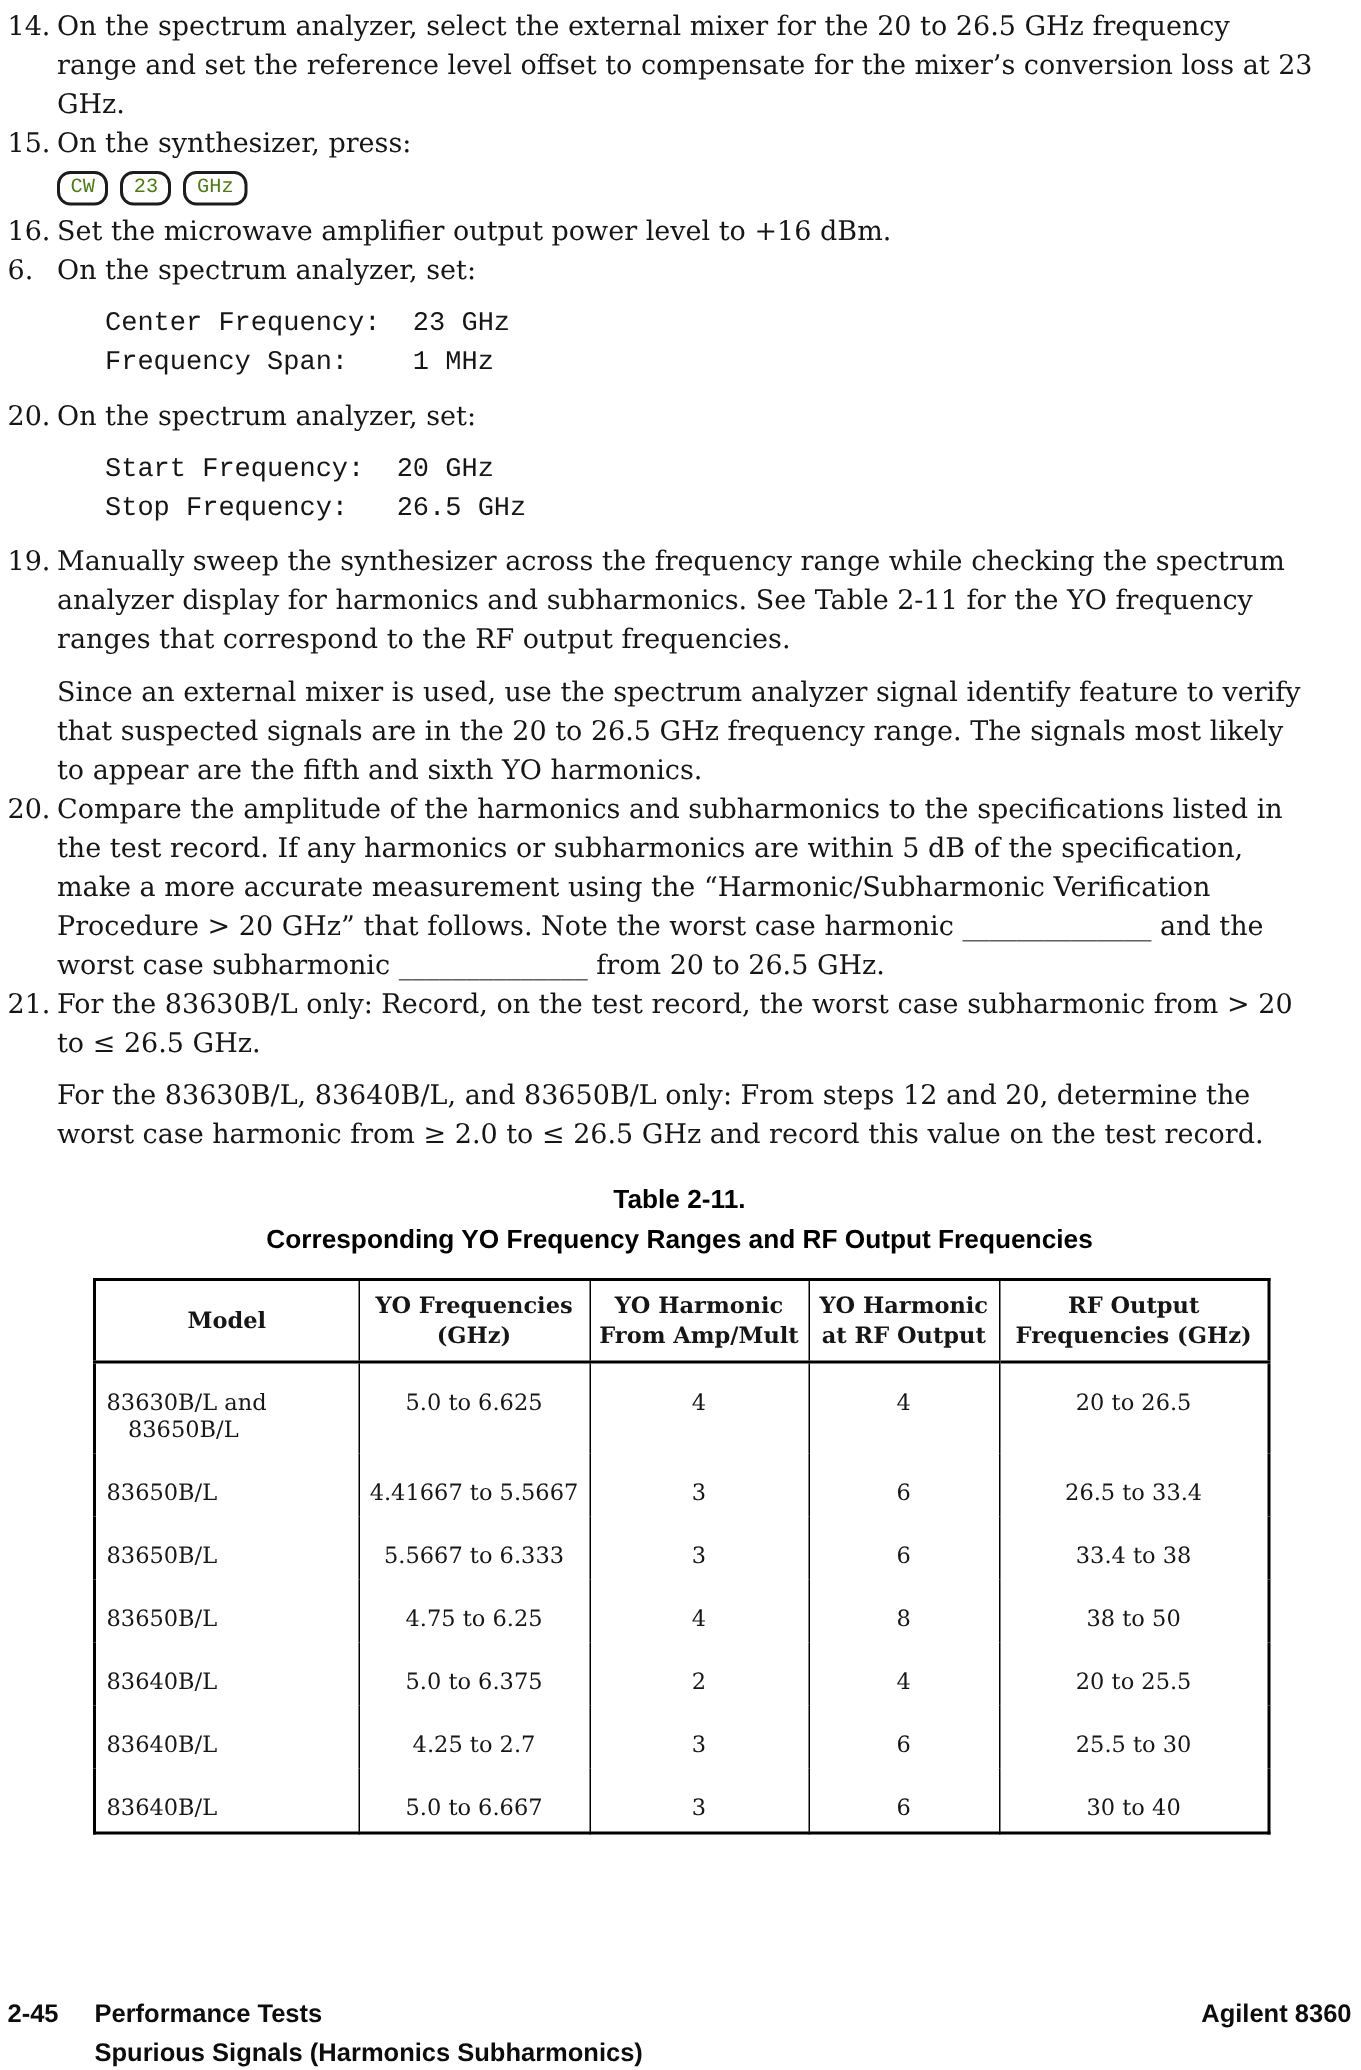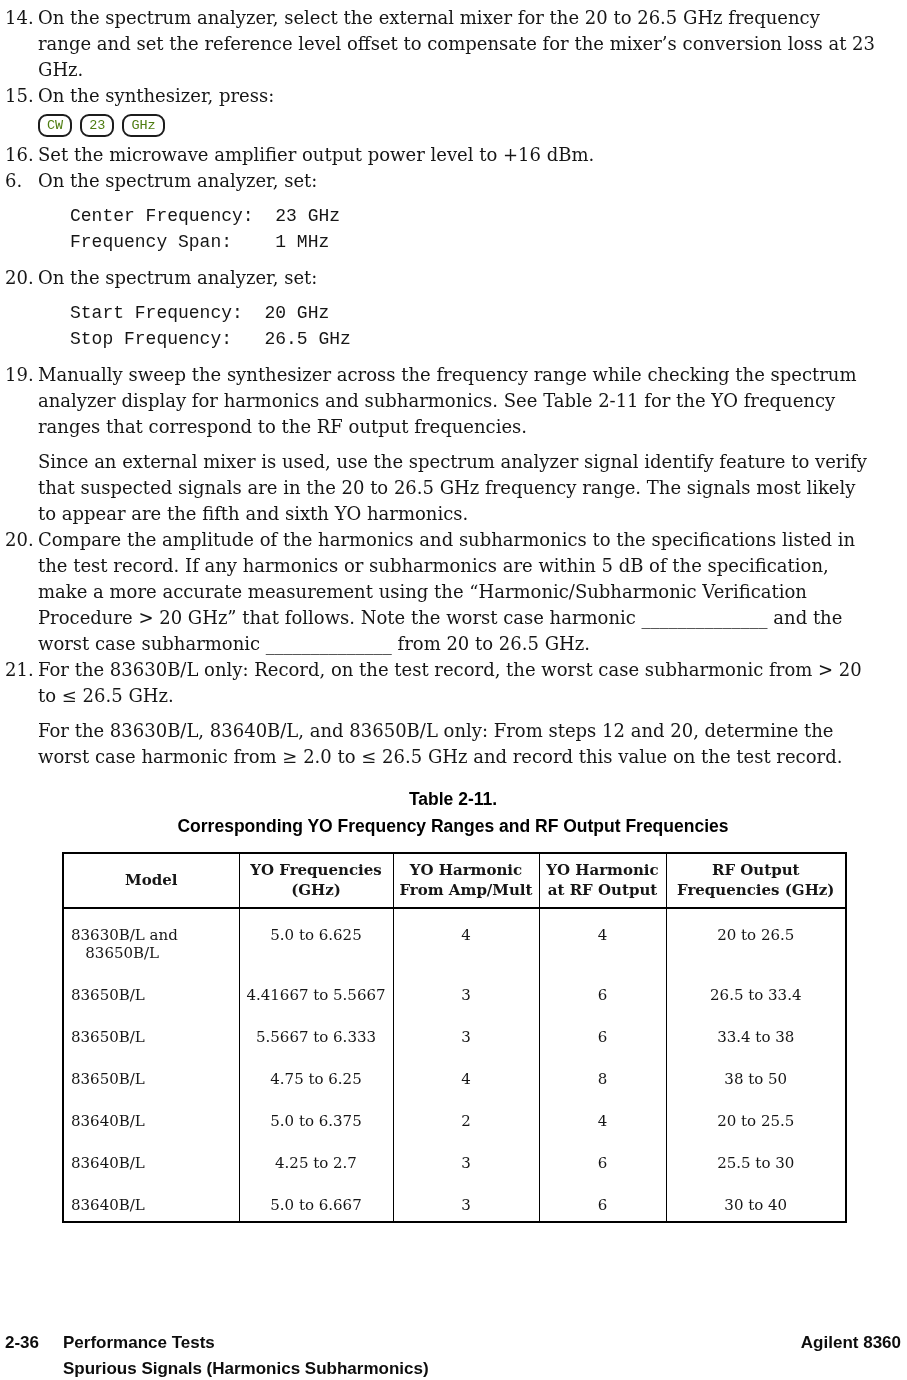--- a/index.html
+++ b/index.html
@@ -236,20 +236,20 @@
         <td>5.0 to 6.667</td>
         <td>3</td>
         <td>6</td>
         <td>30 to 40</td>
       </tr>
     </tbody>
   </table>
 
   <div class="footer">
     <div class="footer-line1">
-      <span class="fpage">2-36</span>
+      <span class="fpage">2-45</span>
       <span>Performance Tests</span>
       <span class="fright">Agilent 8360</span>
     </div>
     <div class="fsub">Spurious Signals (Harmonics Subharmonics)</div>
   </div>
 
 </div>
 
 </body></html>

